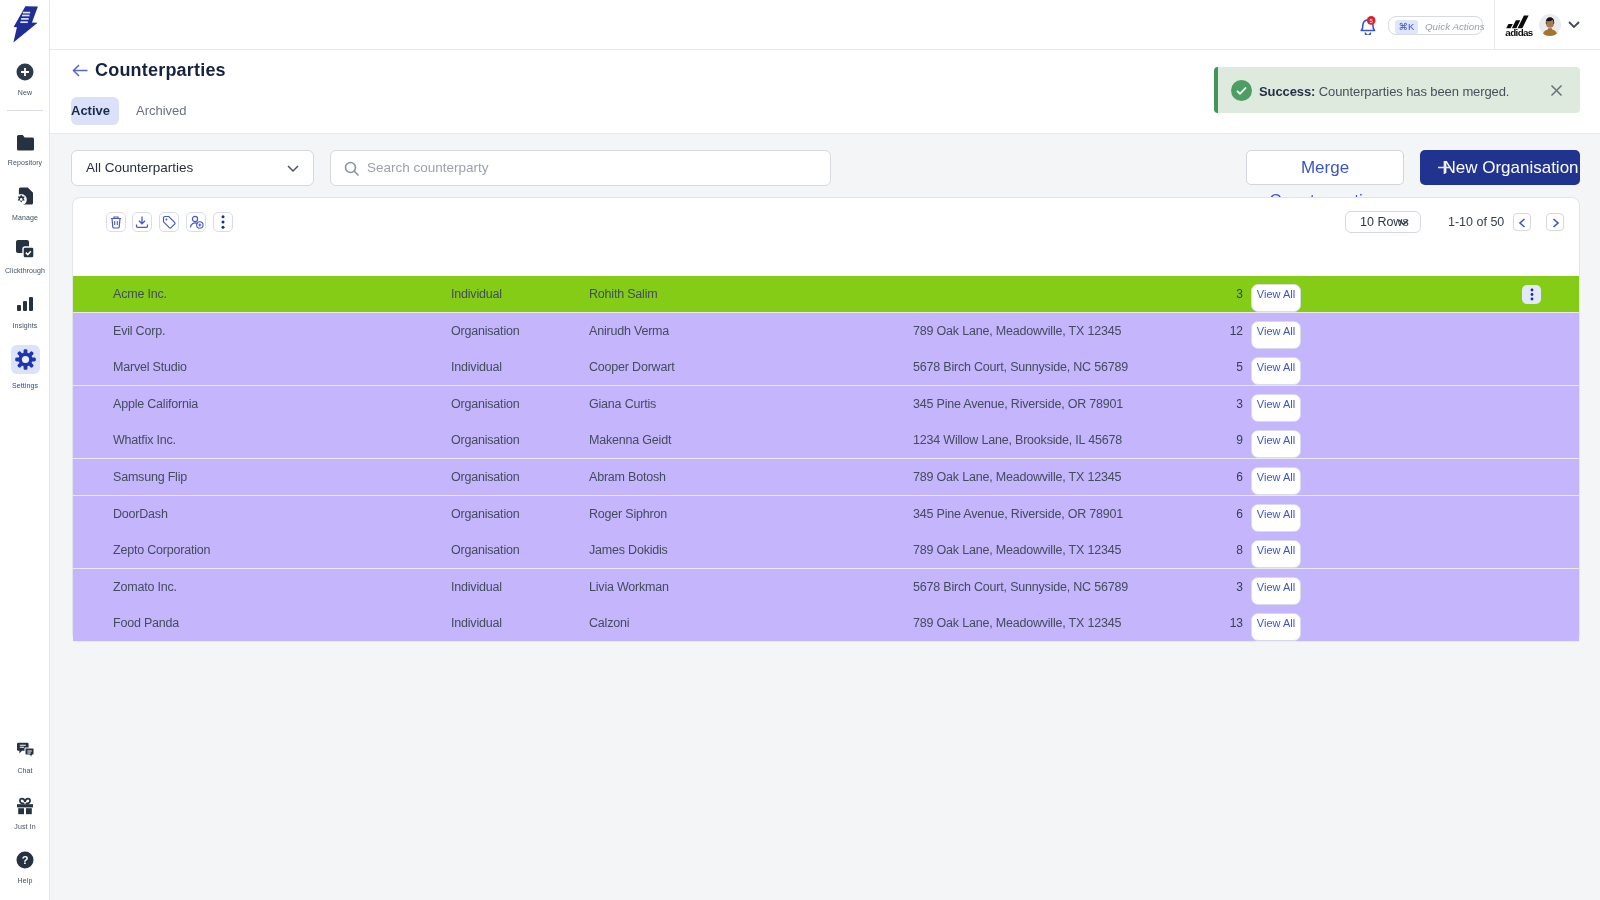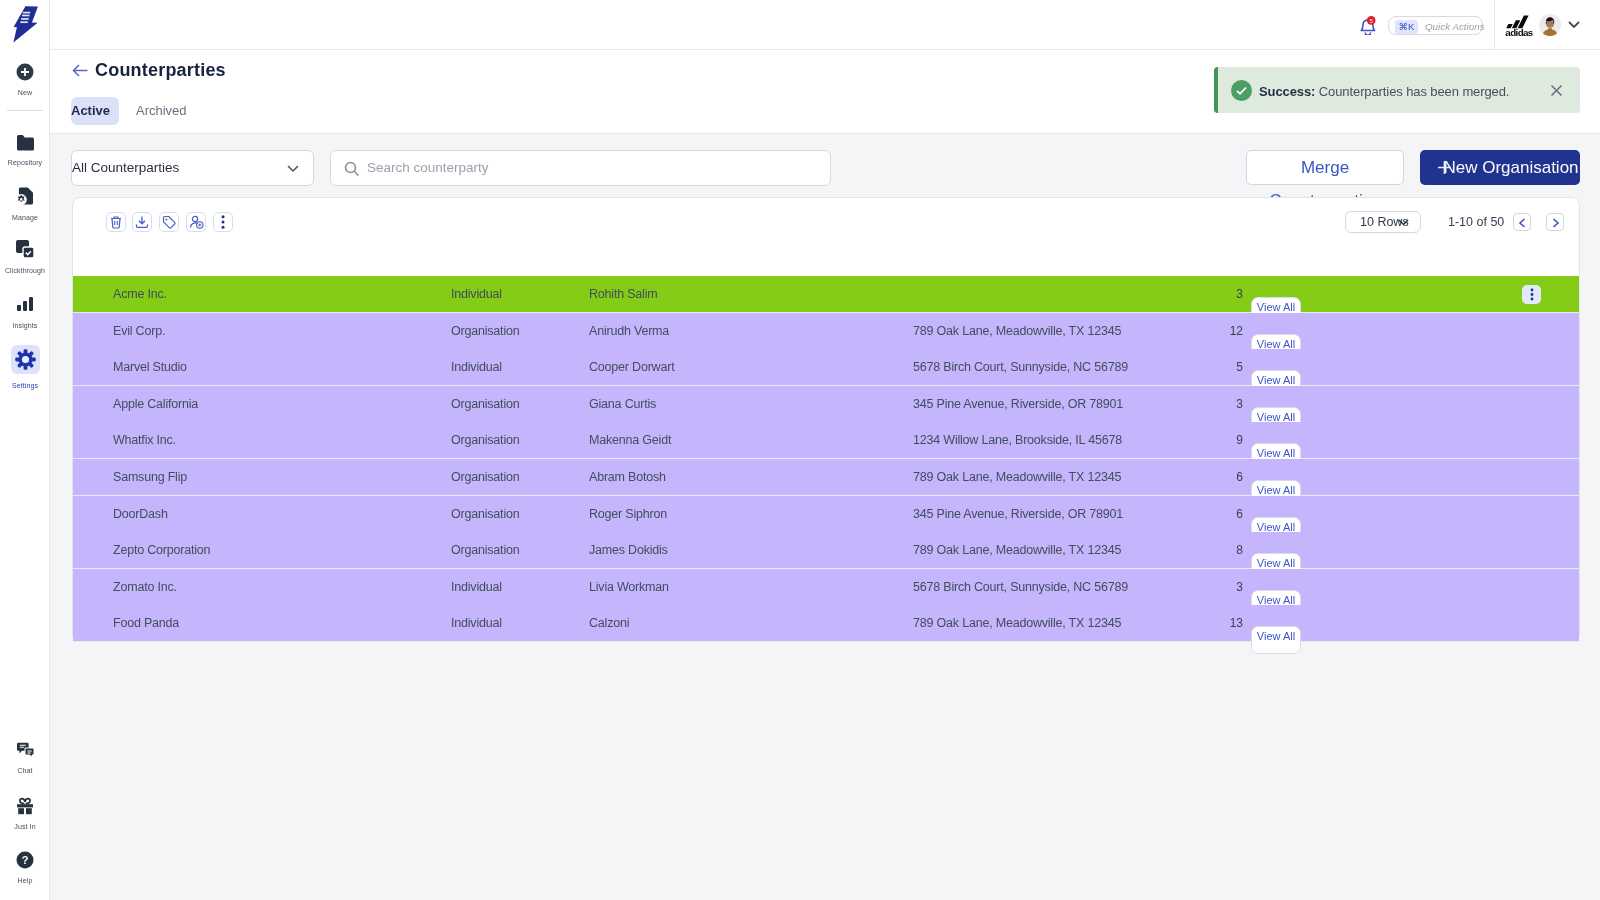--- a/index.html
+++ b/index.html
@@ -25,21 +25,21 @@
     color:#16233f; letter-spacing:.2px; }
   #tab-active { position:absolute; left:71px; top:97px; width:48px; height:28px;
     background:#dbe1f8; border-radius:6px; color:#1e2a4a; font-size:13px; font-weight:600;
     line-height:28px; text-align:left; }
   #tab-archived { position:absolute; left:136px; top:97px; height:28px;
     color:#697180; font-size:13px; line-height:28px; }
 
   
   .selbox { position:absolute; background:#fff; border:1px solid #d6d9de; border-radius:6px; }
   #filter-select { left:71px; top:150px; width:243px; height:35.5px;
-    font-size:13.5px; color:#27303d; line-height:34px; }
+    font-size:13.5px; color:#27303d; line-height:34px; padding-left:14px; }
   #searchbox { left:330px; top:150px; width:501px; height:35.5px; }
   #searchbox span { position:absolute; left:36px; top:0; line-height:34px; font-size:13.5px; color:#9aa2ac; }
 
   .btn { position:absolute; border-radius:5px; font-size:17px; font-weight:500;
     text-align:center; }
   #btn-merge { left:1246px; top:150px; width:158px; height:35px; background:#fff;
     border:1px solid #d3d6dc; color:#3c55c6; line-height:33px; }
   #btn-new { left:1420px; top:150px; width:160px; height:35px; background:#20348f;
     color:#fdfdfe; line-height:35px; }
 
@@ -58,21 +58,21 @@
   #thead { position:absolute; left:0; top:41px; width:1506px; height:37px; background:#e9eaec; }
   .th { position:absolute; top:0; height:37px; line-height:37px; font-size:12.5px;
     font-weight:bold; letter-spacing:-0.3px; color:#2b3542; }
   .row { position:absolute; left:0; width:1506px; height:37px; border-bottom:1px solid #e8eaec; background:#c4b5fd; }
   .row.hover { background:#84cc16; }
   .cell { position:absolute; top:0; height:36px; line-height:36px; font-size:12.5px; letter-spacing:-0.2px; color:#434d5b; }
   .num { position:absolute; top:0; height:36px; line-height:36px; font-size:12px; color:#374151;
     width:30px; text-align:right; left:1140px; }
   .viewall { position:absolute; left:1178px; top:8px; width:50px; height:28px;
     border:1px solid #d9dce8; border-radius:7px; background:#fff;
-    font-size:11px; color:#3c55c6; line-height:19px; text-align:center; font-weight:500;margin-top:13px; }
+    font-size:11px; color:#3c55c6; line-height:19px; text-align:center; font-weight:500; }
 
   
   #rowsbtn { position:absolute; left:1272px; top:13px; width:76px; height:22px;
     border:1px solid #d5d8df; border-radius:6px; background:#fff;
     font-size:12.5px; color:#2e3946; line-height:20px; text-align:left; padding-left:14px; }
   #pagecount { position:absolute; left:1375px; top:14px; width:100px; font-size:12.5px; color:#374151; line-height:20px; }
   .pagebtn { position:absolute; top:15px; width:18px; height:18px; border:1px solid #d5d8df;
     border-radius:4px; background:#fff; }
 </style>
 </head>

